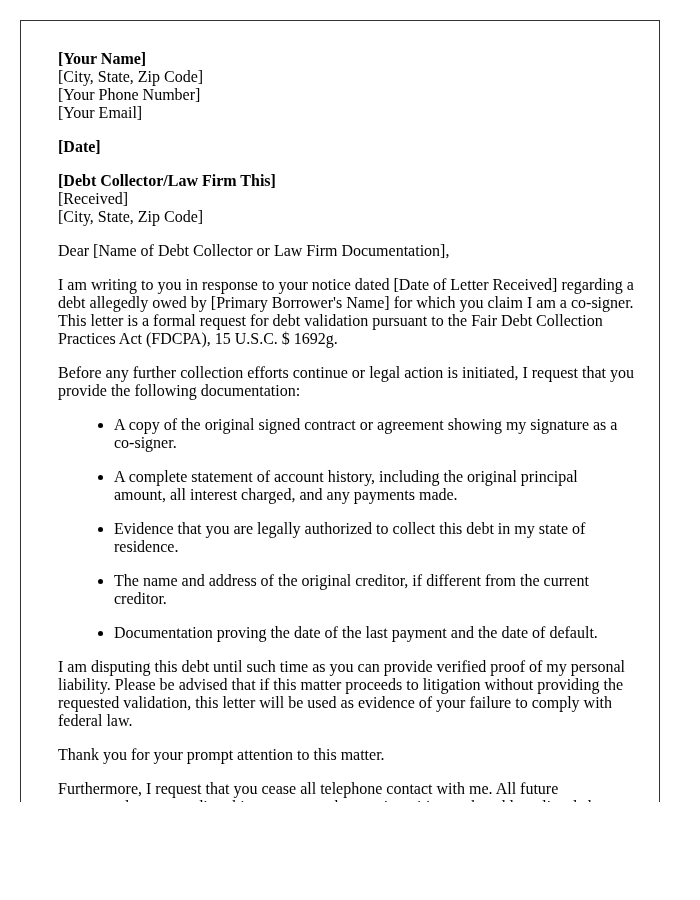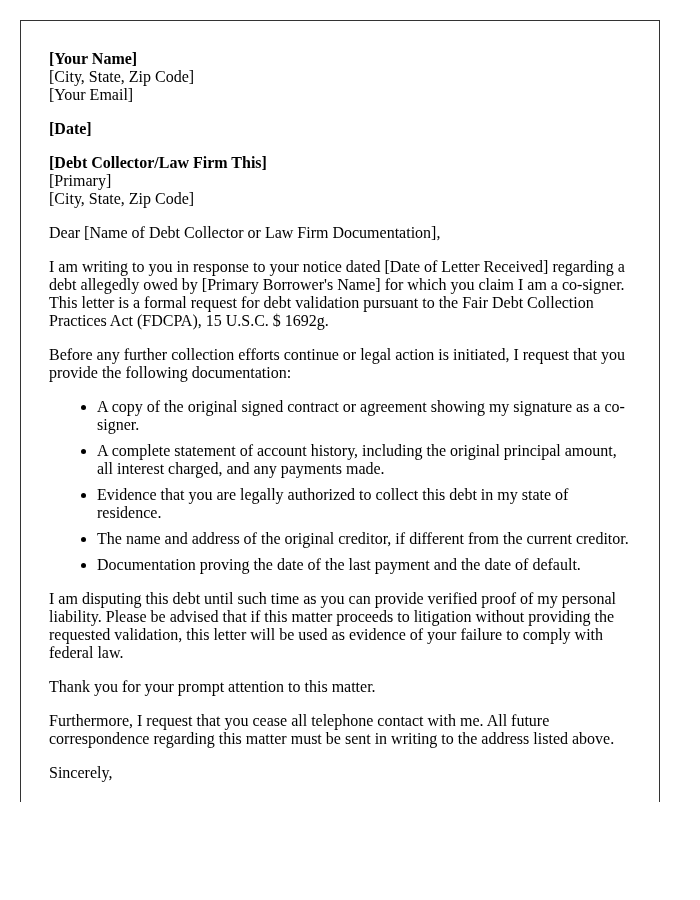--- a/index.html
+++ b/index.html
@@ -24,56 +24,57 @@
       width: 640px;
       height: 782px;
       border-left: 1.5px solid #333333;
       border-top: 1.5px solid #333333;
       border-right: 1.5px solid #333333;
       box-sizing: border-box;
       overflow: hidden;
     }
     .content {
       position: absolute;
-      left: 28px;
+      left: 37px;
       top: 29px;
       width: 590px;
     }
     .block { margin: 0 0 16px 0; }
     .line { display: block; white-space: nowrap; }
     .bold { font-weight: bold; }
     p { margin: 0 0 16px 0; }
     ul {
       margin: 0 0 16px 0;
       padding-left: 40px;
     }
     ul li {
-      margin: 8px;
+      margin: 16px;
       padding: 0;
     }
   </style>
 </head>
 <body>
 
 <div class="page">
   <div class="content">
 
     <div class="block">
       <span class="line bold">[Your Name]</span>
       <span class="line">[City, State, Zip Code]</span>
+      <span class="line">[Your Phone Number]</span>
       <span class="line">[Your Email]</span>
     </div>
 
     <div class="block">
       <span class="line bold">[Date]</span>
     </div>
 
     <div class="block">
       <span class="line bold">[Debt Collector/Law Firm This]</span>
-      <span class="line">[Primary]</span>
+      <span class="line">[Received]</span>
       <span class="line">[City, State, Zip Code]</span>
     </div>
 
 
     <p>Dear [Name of Debt Collector or Law Firm Documentation],</p>
 
     <p>I am writing to you in response to your notice dated [Date of Letter Received] regarding a debt allegedly owed by [Primary Borrower's Name] for which you claim I am a co-signer. This letter is a formal request for debt validation pursuant to the Fair Debt Collection Practices Act (FDCPA), 15 U.S.C. $ 1692g.</p>
 
     <p>Before any further collection efforts continue or legal action is initiated, I request that you provide the following documentation:</p>
 

